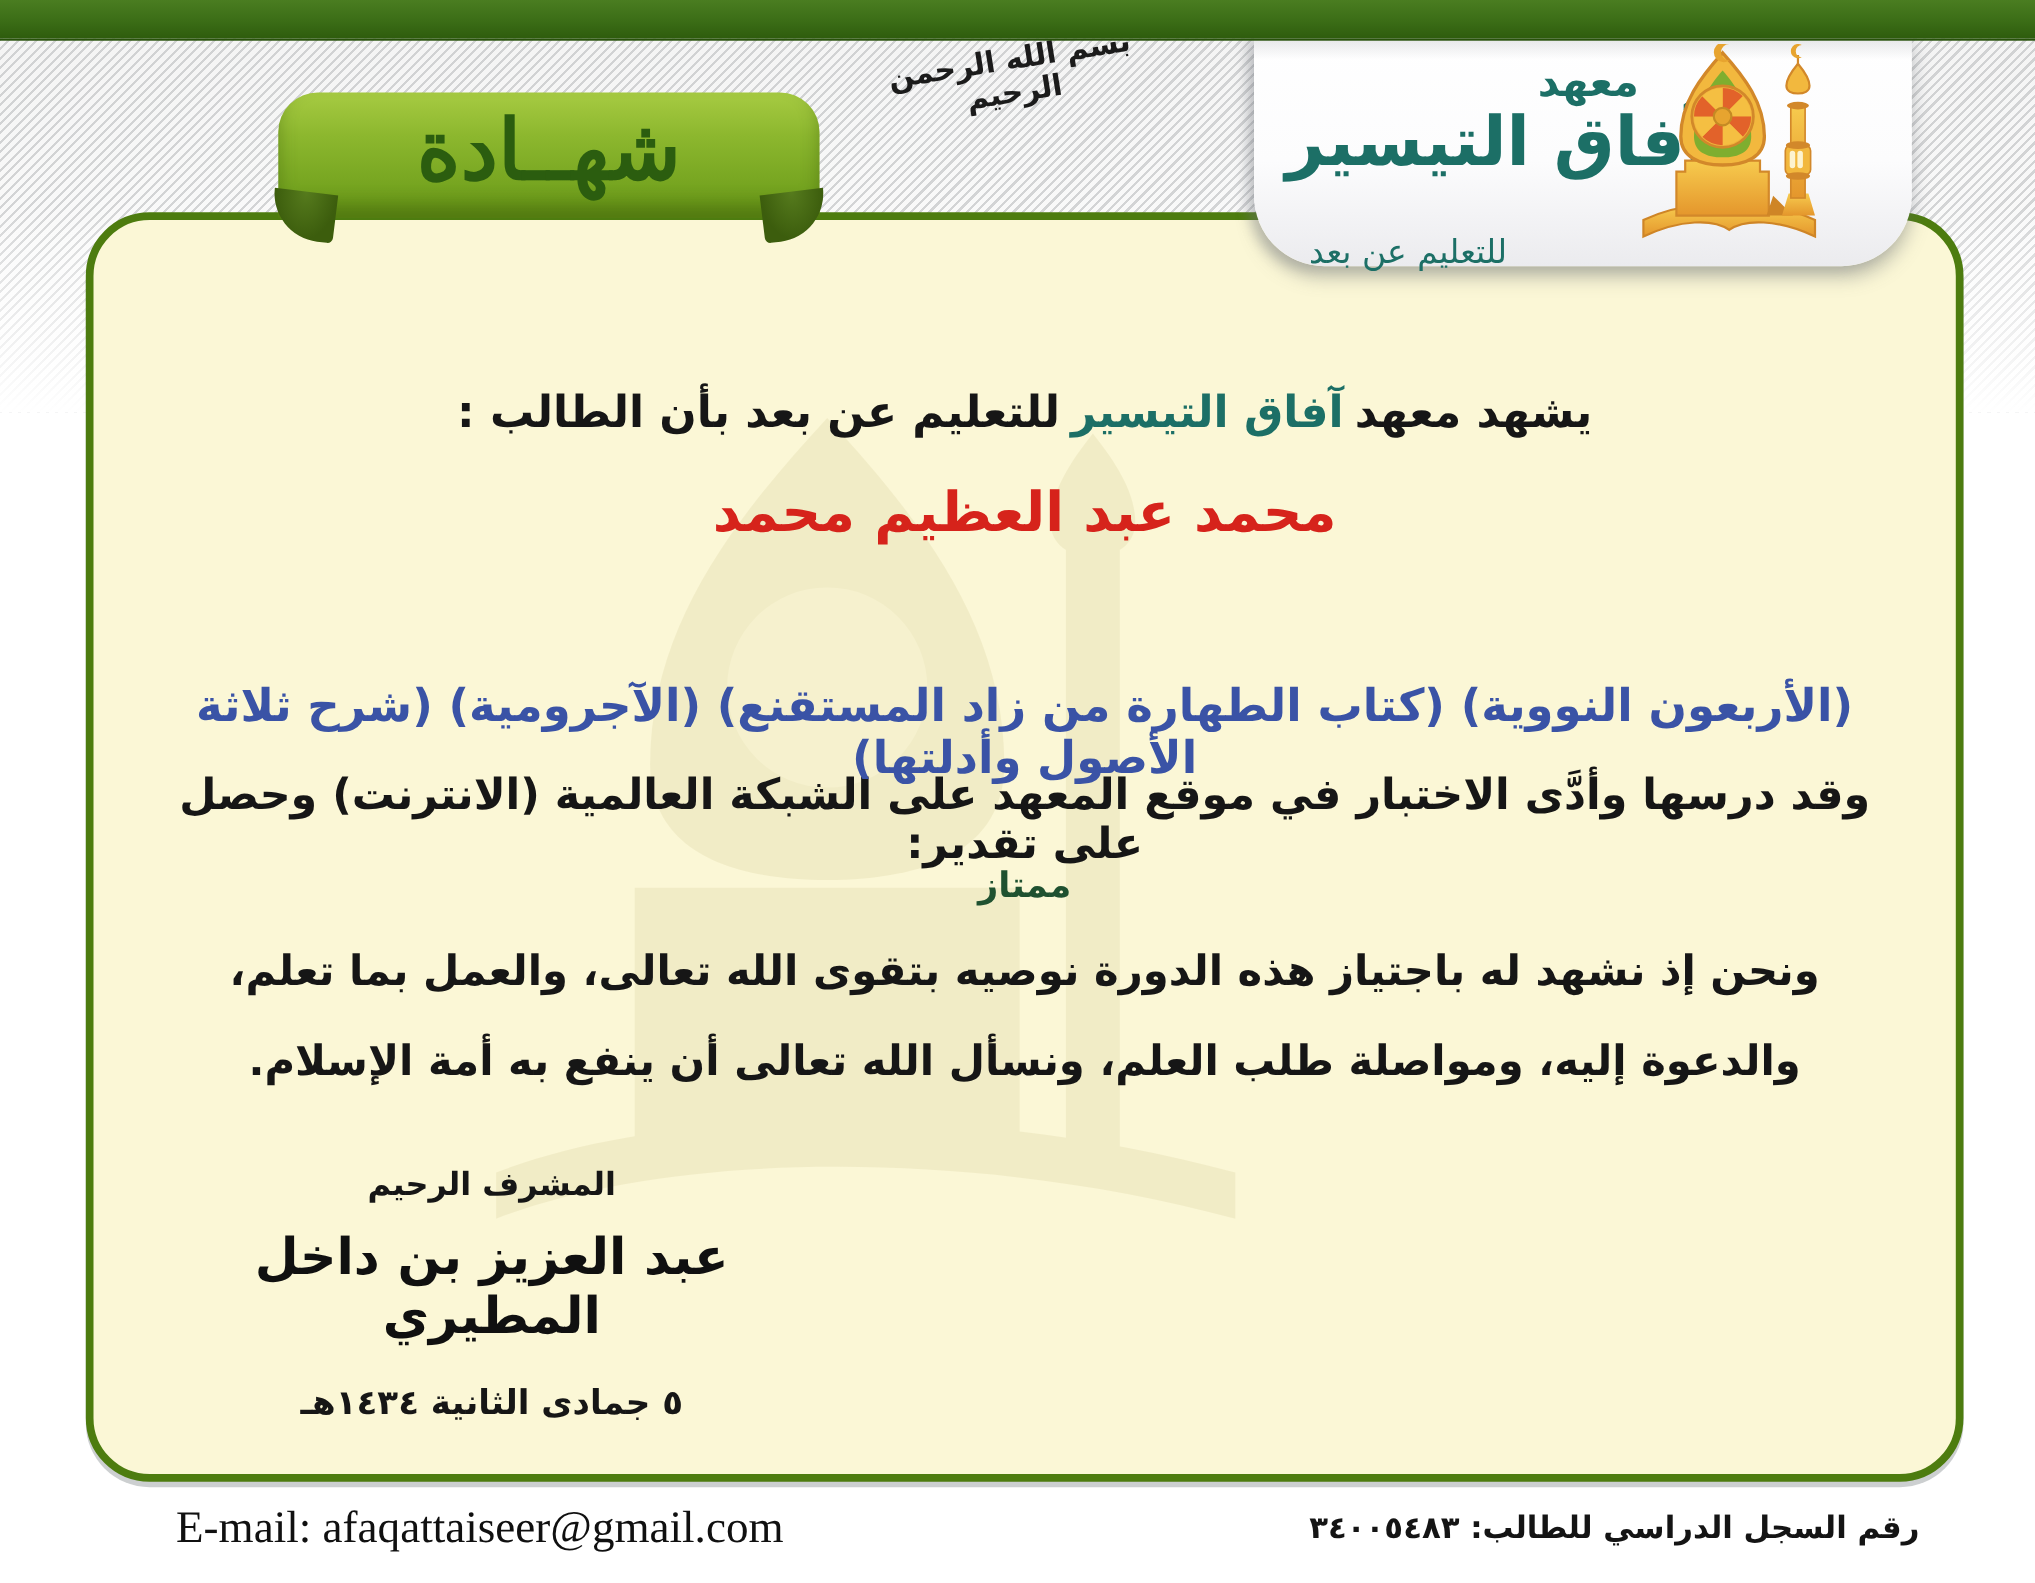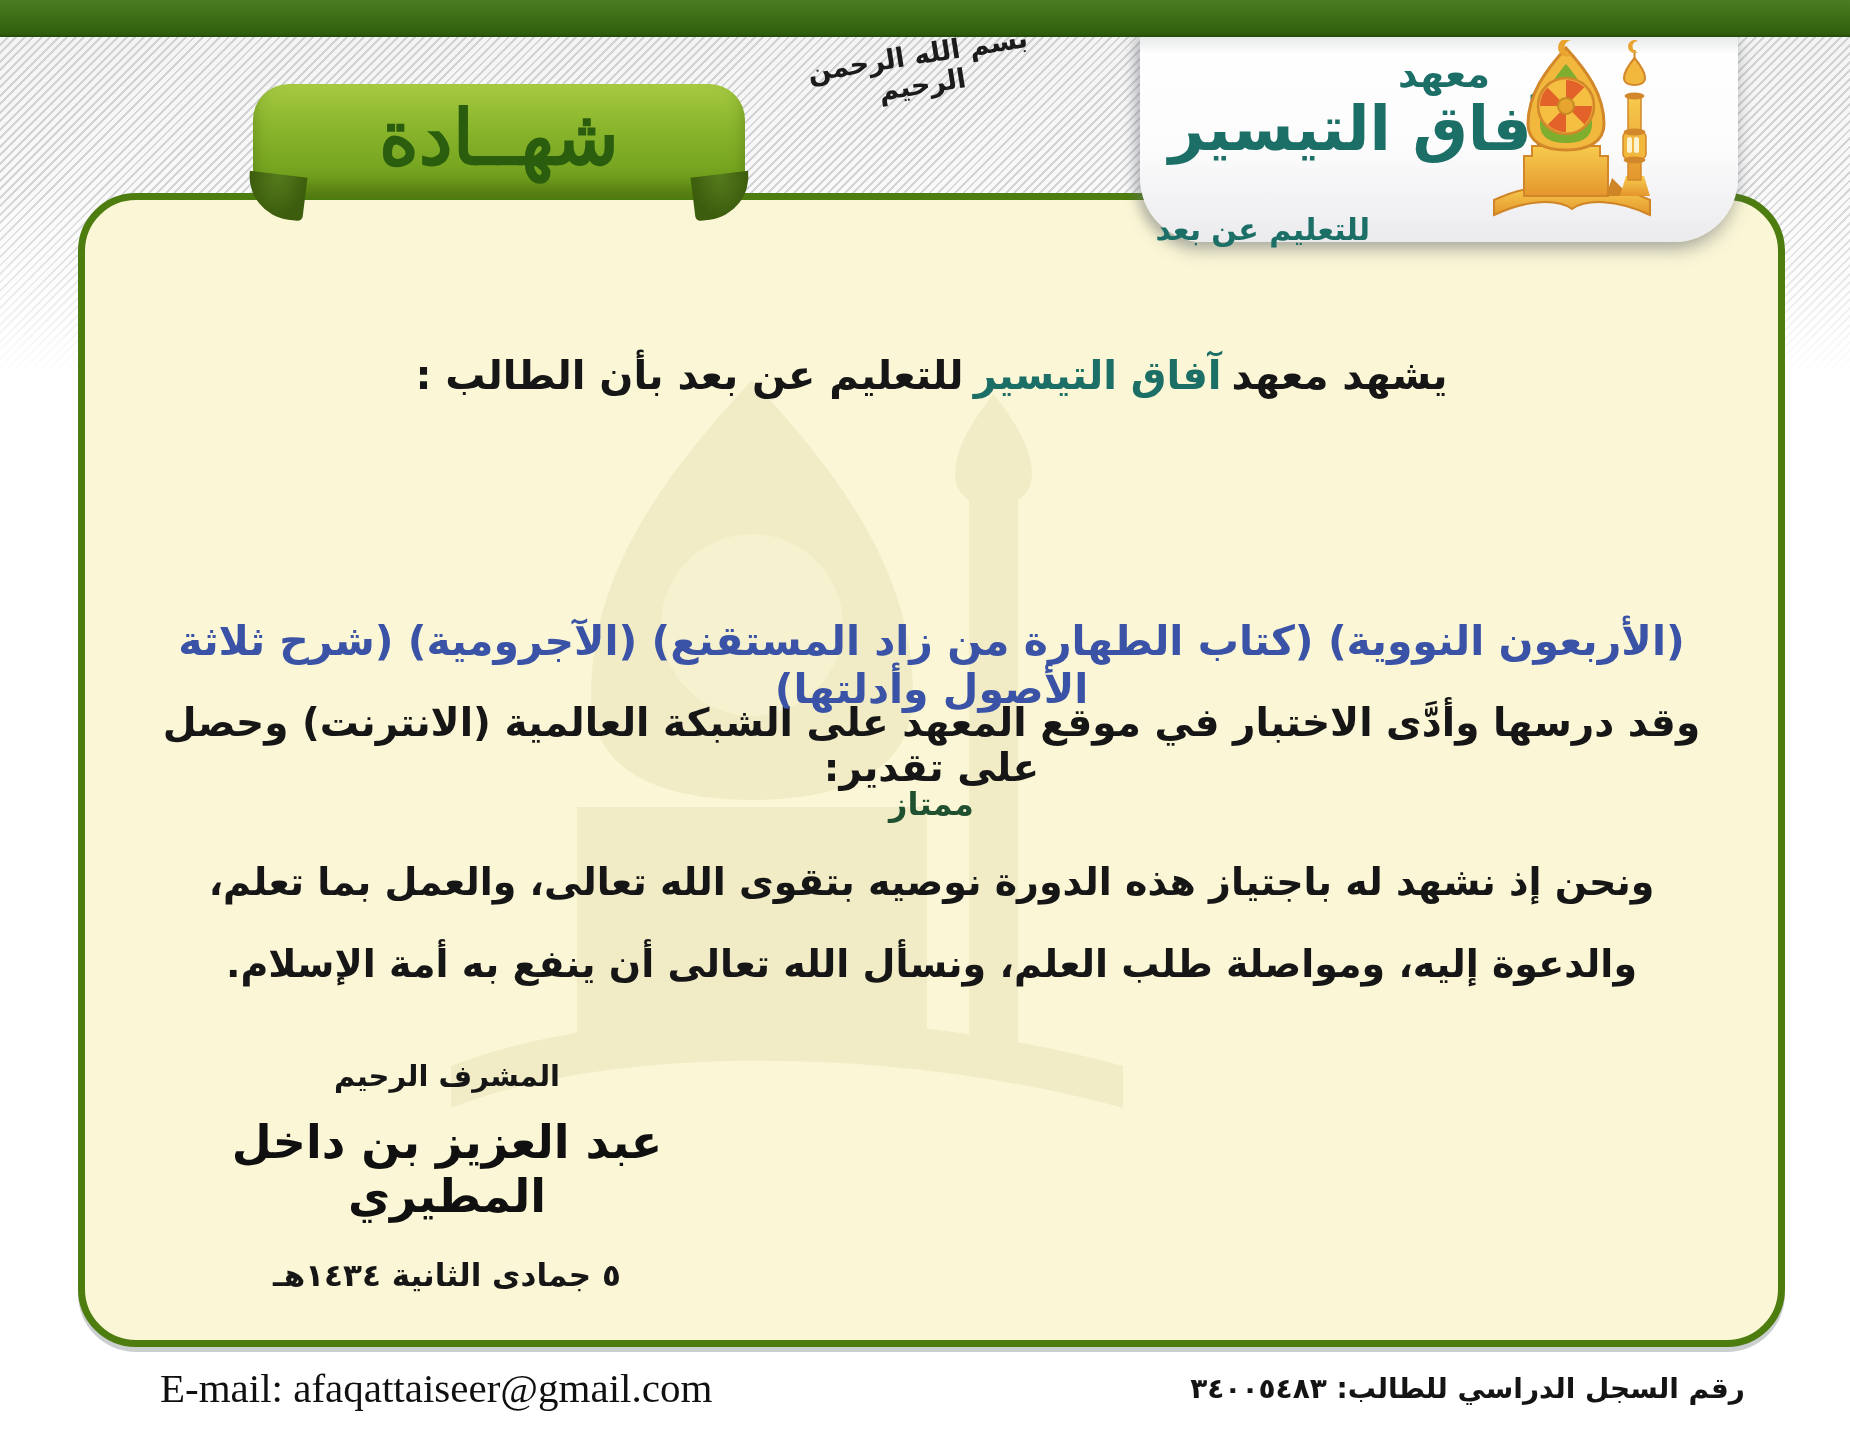--- a/index.html
+++ b/index.html
@@ -36,21 +36,21 @@
 
   
   .banner{position:absolute;left:1140px;top:30px;width:598px;height:212px;z-index:4;
           background:linear-gradient(180deg,#ffffff 0%,#fcfcfd 55%,#ebebee 100%);
           border-radius:4px 4px 64px 64px;
           box-shadow:0 10px 16px rgba(95,100,105,.35),-6px 4px 10px rgba(120,125,130,.25);}
   .banner::before{content:"";position:absolute;top:0;left:0;right:0;height:24px;border-radius:4px 4px 0 0;
           background:linear-gradient(180deg,rgba(140,145,150,.28),rgba(255,255,255,0));}
   .logo-word{position:absolute;right:248px;top:22px;font-size:38px;font-weight:bold;color:#1c6f66;}
   .logo-name{position:absolute;right:185px;top:62px;font-size:62px;font-weight:bold;color:#1c6f66;white-space:nowrap;}
-  .logo-tagline{position:absolute;right:368px;top:182px;font-size:30px;font-weight:bold;color:#1c6f66;white-space:nowrap;}
+  .logo-tagline{position:absolute;right:368px;top:182px;font-size:30px;font-weight:normal;color:#1c6f66;white-space:nowrap;}
   .mosque{position:absolute;right:78px;top:10px;width:172px;height:198px;}
 
   
   .panel{position:absolute;left:78px;top:193px;width:1707px;height:1154px;z-index:2;
          box-sizing:border-box;background:#fbf7d6;border:7px solid #4d7c0f;border-radius:58px;
          box-shadow:0 5px 0 rgba(110,118,120,.35);direction:rtl;}
   .watermark{position:absolute;left:352px;top:140px;width:700px;height:780px;opacity:.13;z-index:0;}
   .line{position:absolute;left:45px;right:45px;text-align:center;font-weight:bold;color:#161616;z-index:1;}
   .l-intro{top:152px;font-size:40px;}
   .l-intro .logo-inline{color:#1c6f66;margin:0 10px;}
@@ -139,20 +139,21 @@
       <path d="M90 10 C66 36 44 64 44 100 C44 122 64 130 90 130 C116 130 136 122 136 100 C136 64 114 36 90 10 Z" fill="#b5a863"></path>
       <circle cx="90" cy="80" r="26" fill="#d8cf9e"></circle>
       <path d="M40 132 L40 200 L140 200 L140 132 Z" fill="#b5a863"></path>
       <rect x="152" y="40" width="14" height="160" fill="#b5a863"></rect>
       <path d="M159 14 C151 24 148 31 148 37 C148 43 153 46 159 46 C165 46 170 43 170 37 C170 31 167 24 159 14 Z" fill="#b5a863"></path>
       <path d="M4 206 C50 188 130 188 196 206 L196 218 C130 200 50 200 4 218 Z" fill="#b5a863"></path>
     </svg>
 
     <div class="line l-intro"><span>يشهد معهد</span><span class="logo-inline">آفاق التيسير</span><span>للتعليم عن بعد بأن الطالب :</span></div>
 
+    <div class="line l-name">محمد عبد العظيم محمد</div>
     <div class="line l-exam">وقد درسها وأدَّى الاختبار في موقع المعهد على الشبكة العالمية (الانترنت) وحصل على تقدير:</div>
     <div class="line l-books">(الأربعون النووية) (كتاب الطهارة من زاد المستقنع) (الآجرومية) (شرح ثلاثة الأصول وأدلتها)</div>
     <div class="line l-grade">ممتاز</div>
     <div class="line l-advice1">ونحن إذ نشهد له باجتياز هذه الدورة نوصيه بتقوى الله تعالى، والعمل بما تعلم،</div>
     <div class="line l-advice2">والدعوة إليه، ومواصلة طلب العلم، ونسأل الله تعالى أن ينفع به أمة الإسلام.</div>
 
     <div class="sig">
       <div class="sig-title">المشرف الرحيم</div>
       <div class="sig-name">عبد العزيز بن داخل المطيري</div>
       <div class="sig-date">٥ جمادى الثانية ١٤٣٤هـ</div>

